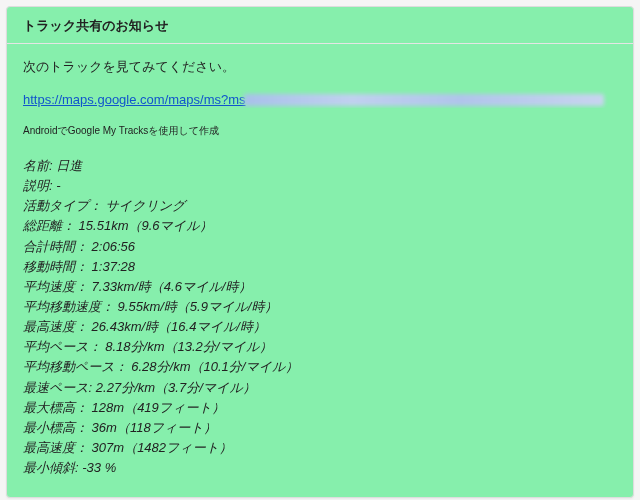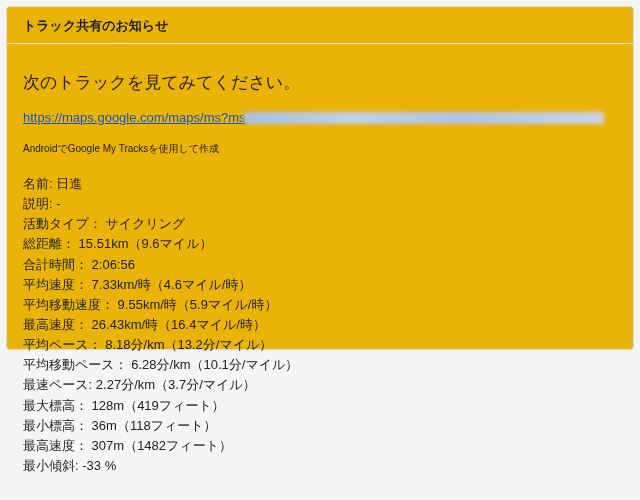--- a/index.html
+++ b/index.html
@@ -4,43 +4,42 @@
   <style>
     * { box-sizing: border-box; margin: 0; padding: 0; }
     body {
       font-family: Arial, "Hiragino Kaku Gothic ProN", "メイリオ", sans-serif;
       background: #f5f5f5;
       width: 640px;
       height: 500px;
       overflow: hidden;
     }
     .card {
-      background: #eab308;
+      background: #86efac;
       border: 1px solid #ddd;
       border-radius: 4px;
       margin: 6px;
       width: 628px;
-      height: 344px;
+      height: 492px;
       box-shadow: 0 1px 2px rgba(0,0,0,0.05);
     }
     .header {
       padding: 10px 16px 8px 16px;
       border-bottom: 1px solid #e5e5e5;
       font-size: 13px;
       font-weight: bold;
       color: #222;
     }
     .body {
       padding: 14px 16px 10px 16px;
     }
     .intro {
-      font-size: 17px;
+      font-size: 13px;
       color: #222;
       margin-bottom: 14px;
-      margin-top: 13px;
     }
     .link-row {
       margin-bottom: 16px;
       white-space: nowrap;
       overflow: hidden;
     }
     .link {
       font-size: 13px;
       color: #1155cc;
       text-decoration: underline;
@@ -58,41 +57,42 @@
     .created {
       font-size: 10px;
       color: #222;
       margin-bottom: 18px;
     }
     .stats {
       font-size: 13px;
       color: #222;
       line-height: 1.55;
     }
-    .stat-row { white-space: nowrap; }
+    .stat-row { white-space: nowrap; font-style: italic; }
   </style>
 </head>
 <body>
 
 <div class="card">
   <div class="header">
     <span>トラック共有のお知らせ</span>
   </div>
   <div class="body">
     <div class="intro">次のトラックを見てみてください。</div>
     <div class="link-row">
       <a class="link" href="#">https://maps.google.com/maps/ms?ms</a><span class="blur"></span>
     </div>
     <div class="created">AndroidでGoogle My Tracksを使用して作成</div>
     <div class="stats">
         <div class="stat-row"><span>名前:</span><span> 日進</span></div>
         <div class="stat-row"><span>説明:</span><span> -</span></div>
         <div class="stat-row"><span>活動タイプ：</span><span> サイクリング</span></div>
         <div class="stat-row"><span>総距離：</span><span> 15.51km（9.6マイル）</span></div>
         <div class="stat-row"><span>合計時間：</span><span> 2:06:56</span></div>
+        <div class="stat-row"><span>移動時間：</span><span> 1:37:28</span></div>
         <div class="stat-row"><span>平均速度：</span><span> 7.33km/時（4.6マイル/時）</span></div>
         <div class="stat-row"><span>平均移動速度：</span><span> 9.55km/時（5.9マイル/時）</span></div>
         <div class="stat-row"><span>最高速度：</span><span> 26.43km/時（16.4マイル/時）</span></div>
         <div class="stat-row"><span>平均ペース：</span><span> 8.18分/km（13.2分/マイル）</span></div>
         <div class="stat-row"><span>平均移動ペース：</span><span> 6.28分/km（10.1分/マイル）</span></div>
         <div class="stat-row"><span>最速ペース:</span><span> 2.27分/km（3.7分/マイル）</span></div>
         <div class="stat-row"><span>最大標高：</span><span> 128m（419フィート）</span></div>
         <div class="stat-row"><span>最小標高：</span><span> 36m（118フィート）</span></div>
         <div class="stat-row"><span>最高速度：</span><span> 307m（1482フィート）</span></div>
         <div class="stat-row"><span>最小傾斜:</span><span> -33 %</span></div>

